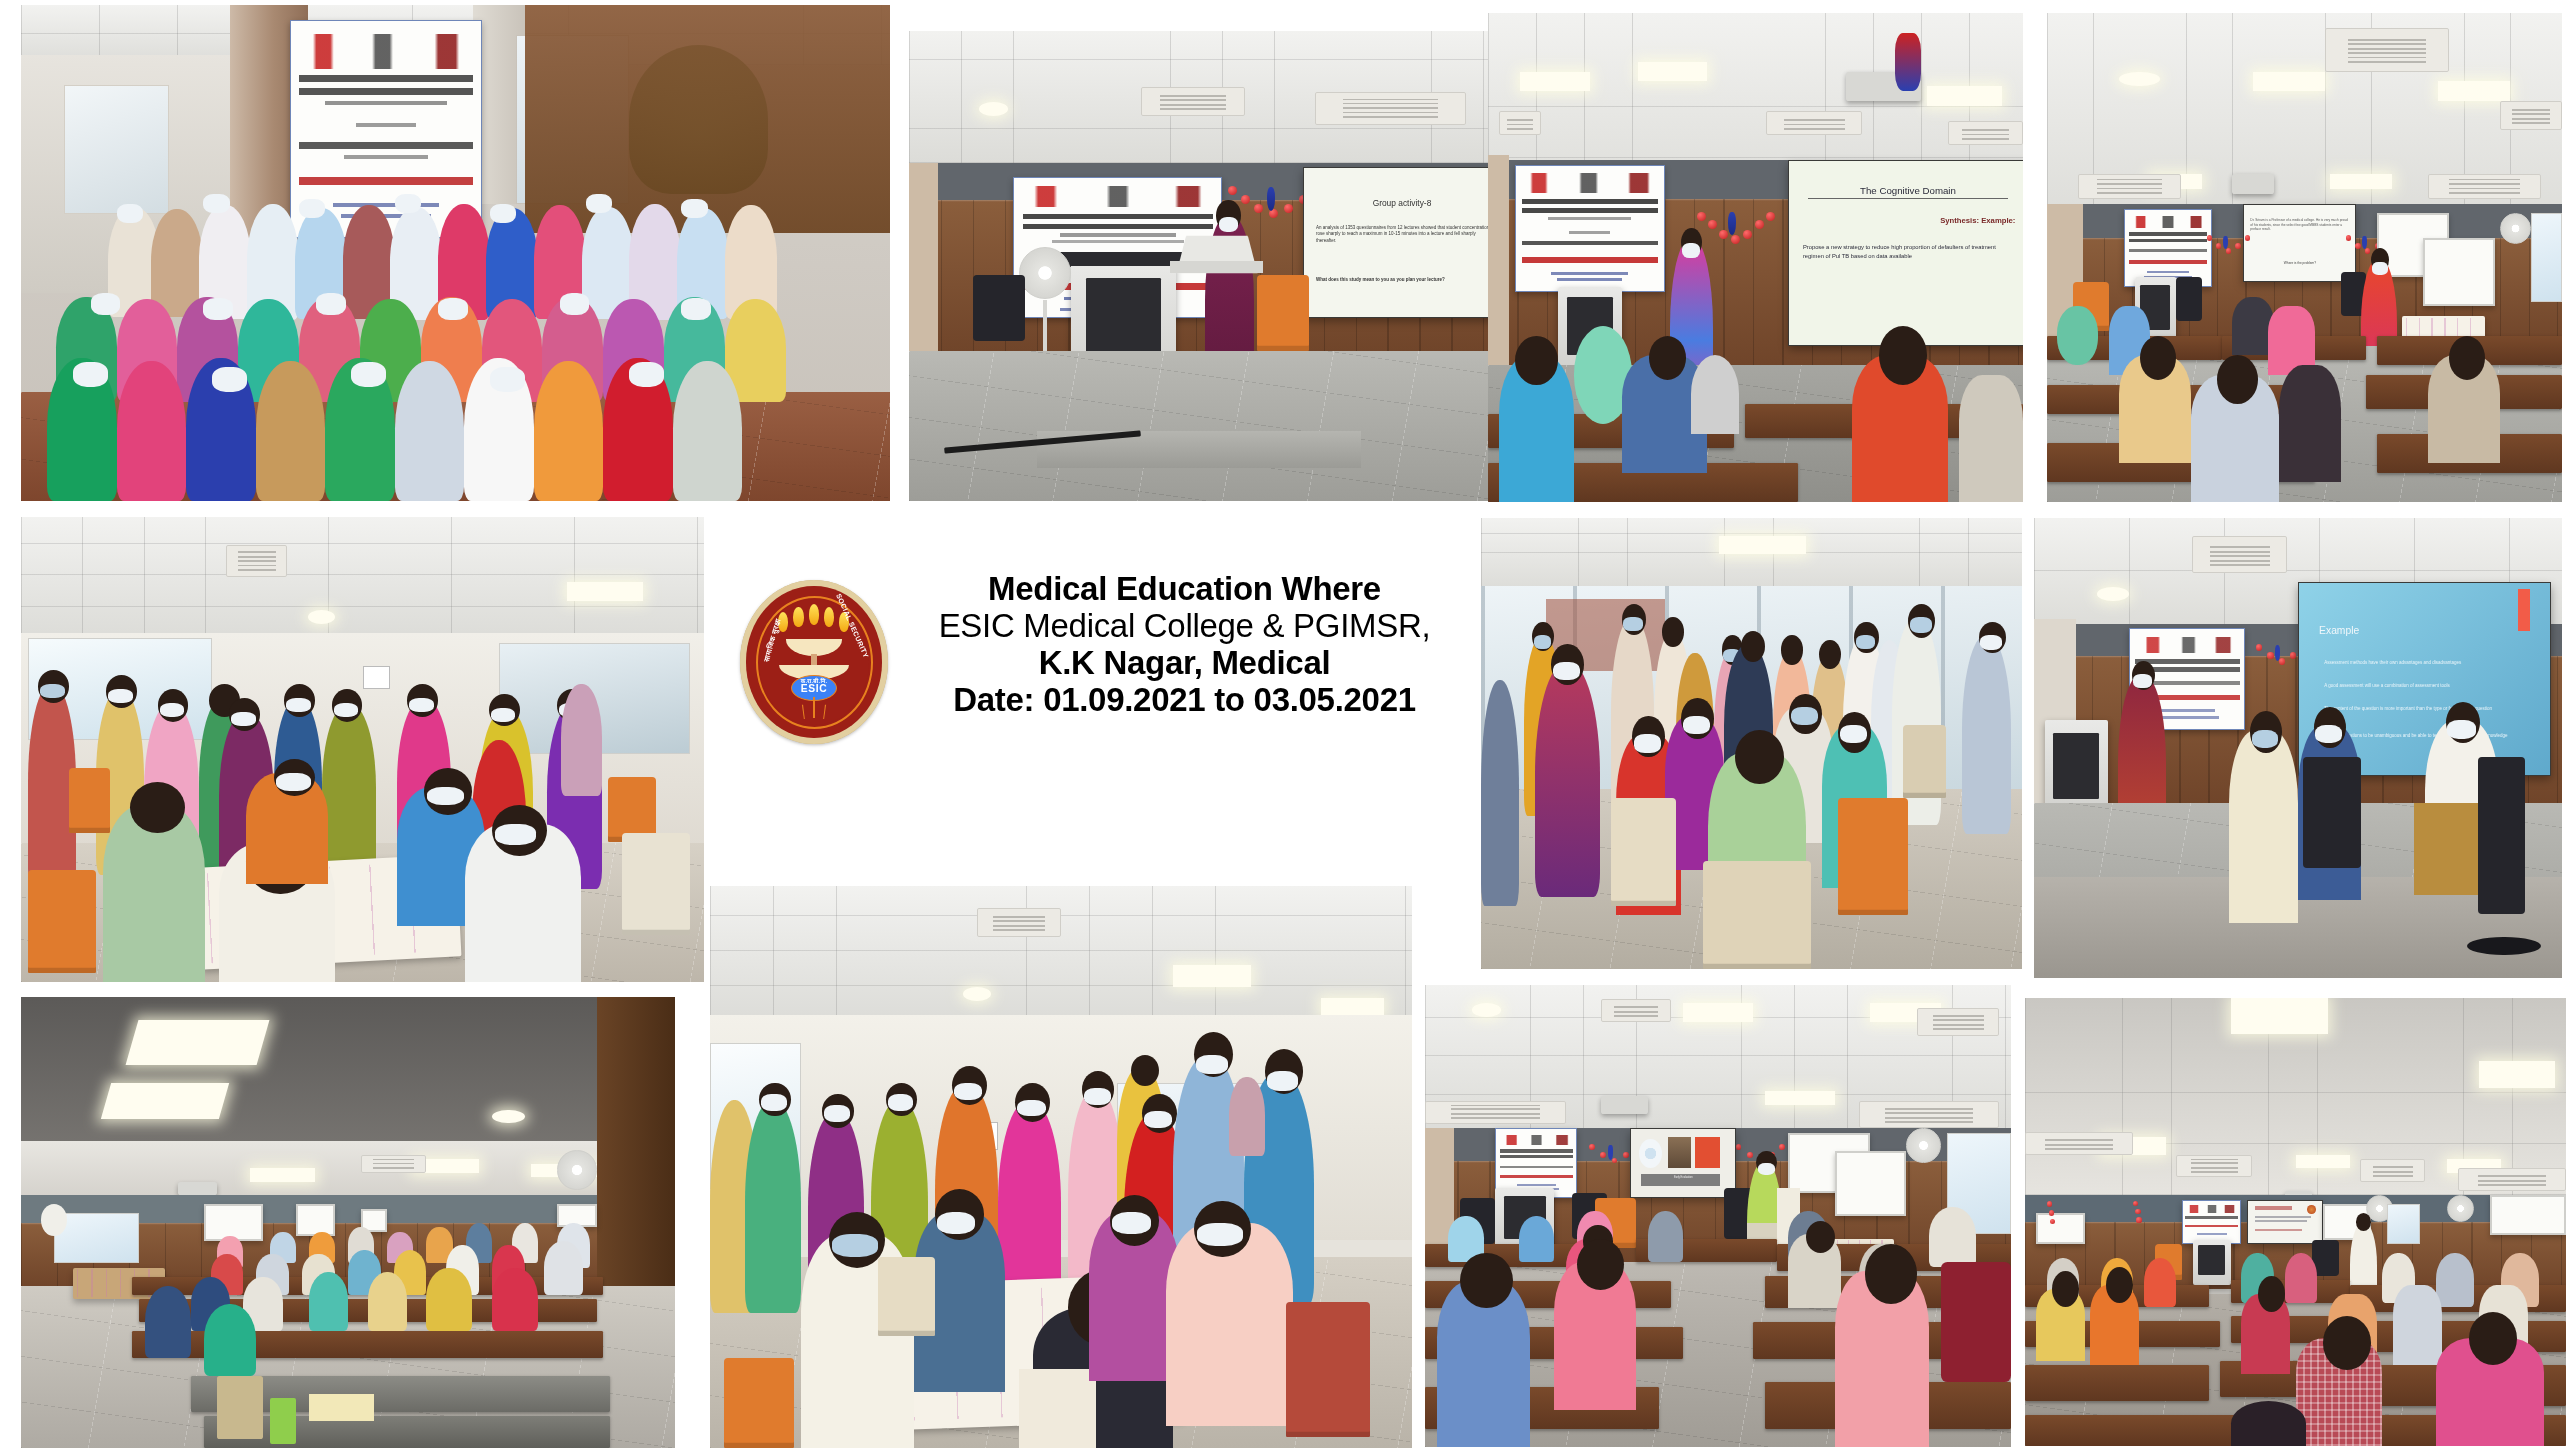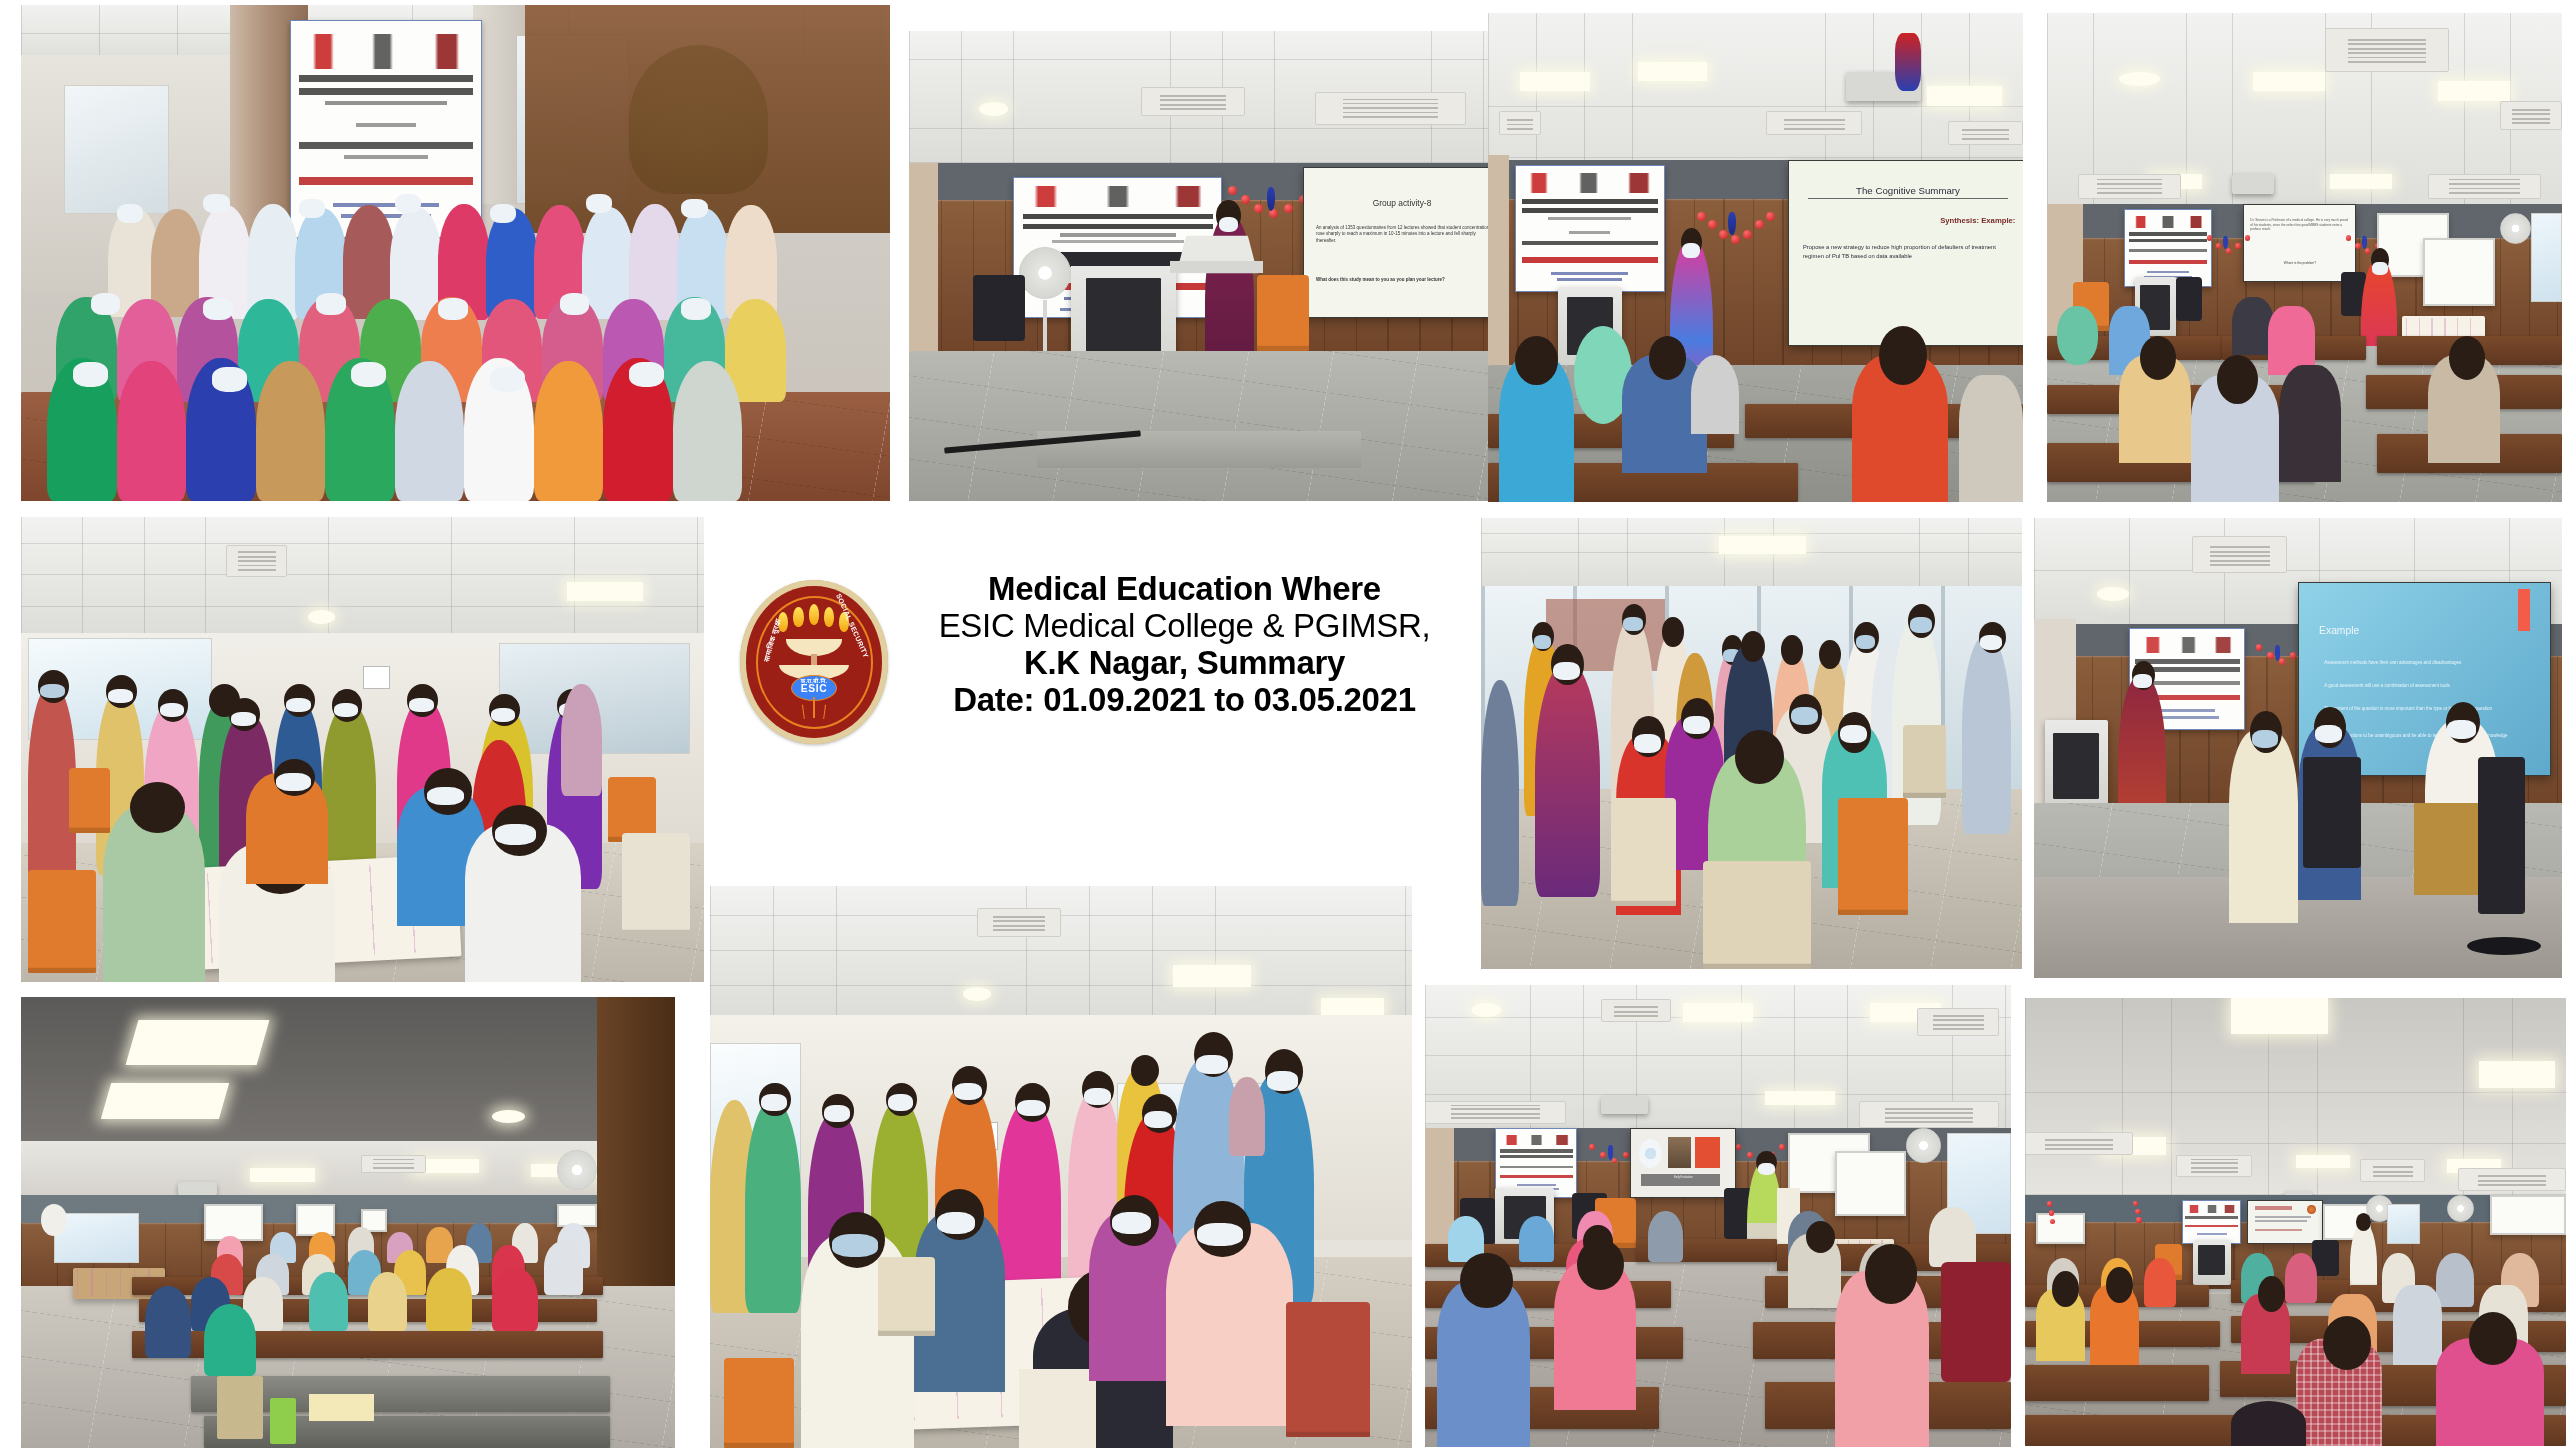--- a/index.html
+++ b/index.html
@@ -314,21 +314,21 @@
           <i style="left:46%; top:54%;"></i>
         <i style="left:62%; top:44%;"></i>
           <i style="left:78%; top:24%;"></i>
         <i style="left:92%; top:6%;"></i>
         <div style="position:absolute; left:42%; top:6%; width:10%; height:48%;
              background:linear-gradient(#2a3fb0,#1b2a85); border-radius:40% 40% 50% 50%;"></div>
       </div>
 
       <div class="screen" style="left:56%; top:30%; width:45%; height:38%; background:#f1f5e9;">
         <div class="sttl" style="top:13%; font-size:9.7px; color:#2b2b3a;
-             border-bottom:0.6px solid #666; padding-bottom:2.6px; margin:0 8%;">The Cognitive Summary</div>
+             border-bottom:0.6px solid #666; padding-bottom:2.6px; margin:0 8%;">The Cognitive Domain</div>
         <div class="sltxt" style="top:30%; font-size:7.7px; color:#7a2a2a; text-align:right; font-weight:600;">Synthesis: Example:</div>
         <div class="sltxt" style="top:45%; font-size:5.8px; line-height:1.45; color:#2b2b3a; text-align:left;">Propose a new strategy to reduce high proportion of defaulters of treatment regimen of Pul TB based on data available</div>
       </div>
 
       <div class="person" style="left:34%; top:46%; width:8%; height:38%;
            background:linear-gradient(#e0399a,#4a7ce0 55%,#e0399a);"></div>
       <div class="head" style="left:36%; top:44%; width:4%; height:6%;"></div>
       <div class="mask" style="left:36.2%; top:47%; width:3.4%; height:3.2%;"></div>
 
       <div class="podium" style="left:13%; top:56%; width:12%; height:18%;"></div>
@@ -1038,19 +1038,19 @@
           <div class="arcR">SOCIAL SECURITY</div>
           <div class="stick"></div>
           <div class="spread"></div>
         </div>
       </div>
     </div>
 
     <div id="center-text">
       <div class="t-bold">Medical Education Where</div>
       <div class="t-reg">ESIC Medical College &amp; PGIMSR,</div>
-      <div class="t-bold">K.K Nagar, Summary</div>
+      <div class="t-bold">K.K Nagar, Medical</div>
       <div class="t-bold">Date: 01.09.2021 to 03.05.2021</div>
     </div>
   </div>
 
 </div>
 
 
 </body></html>

